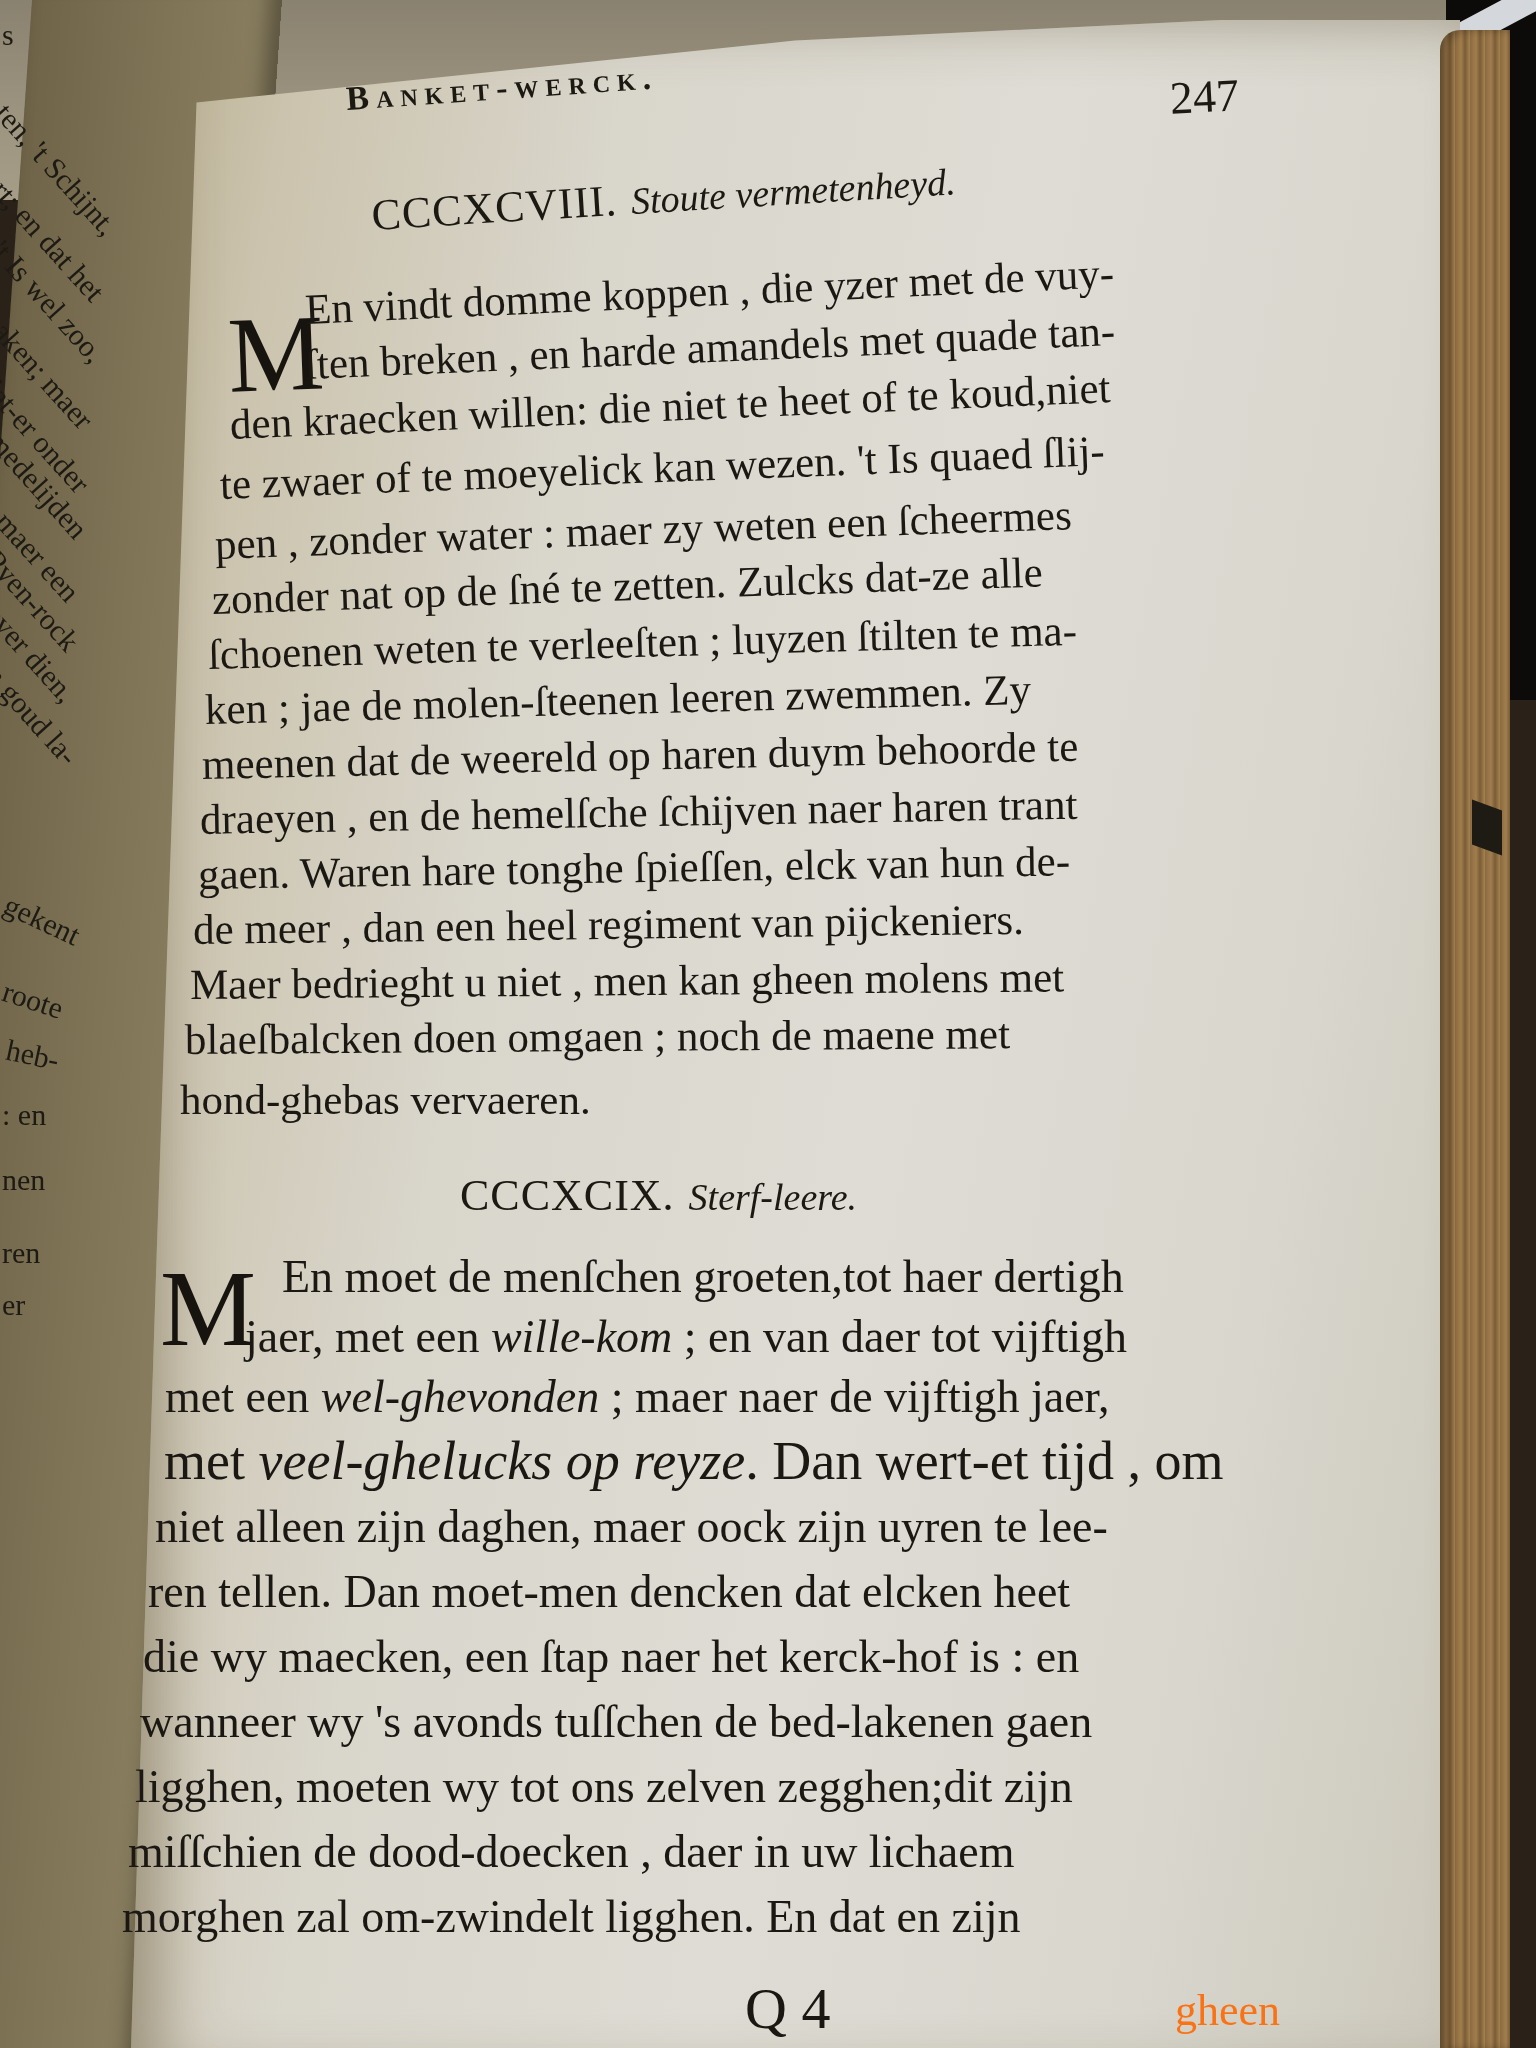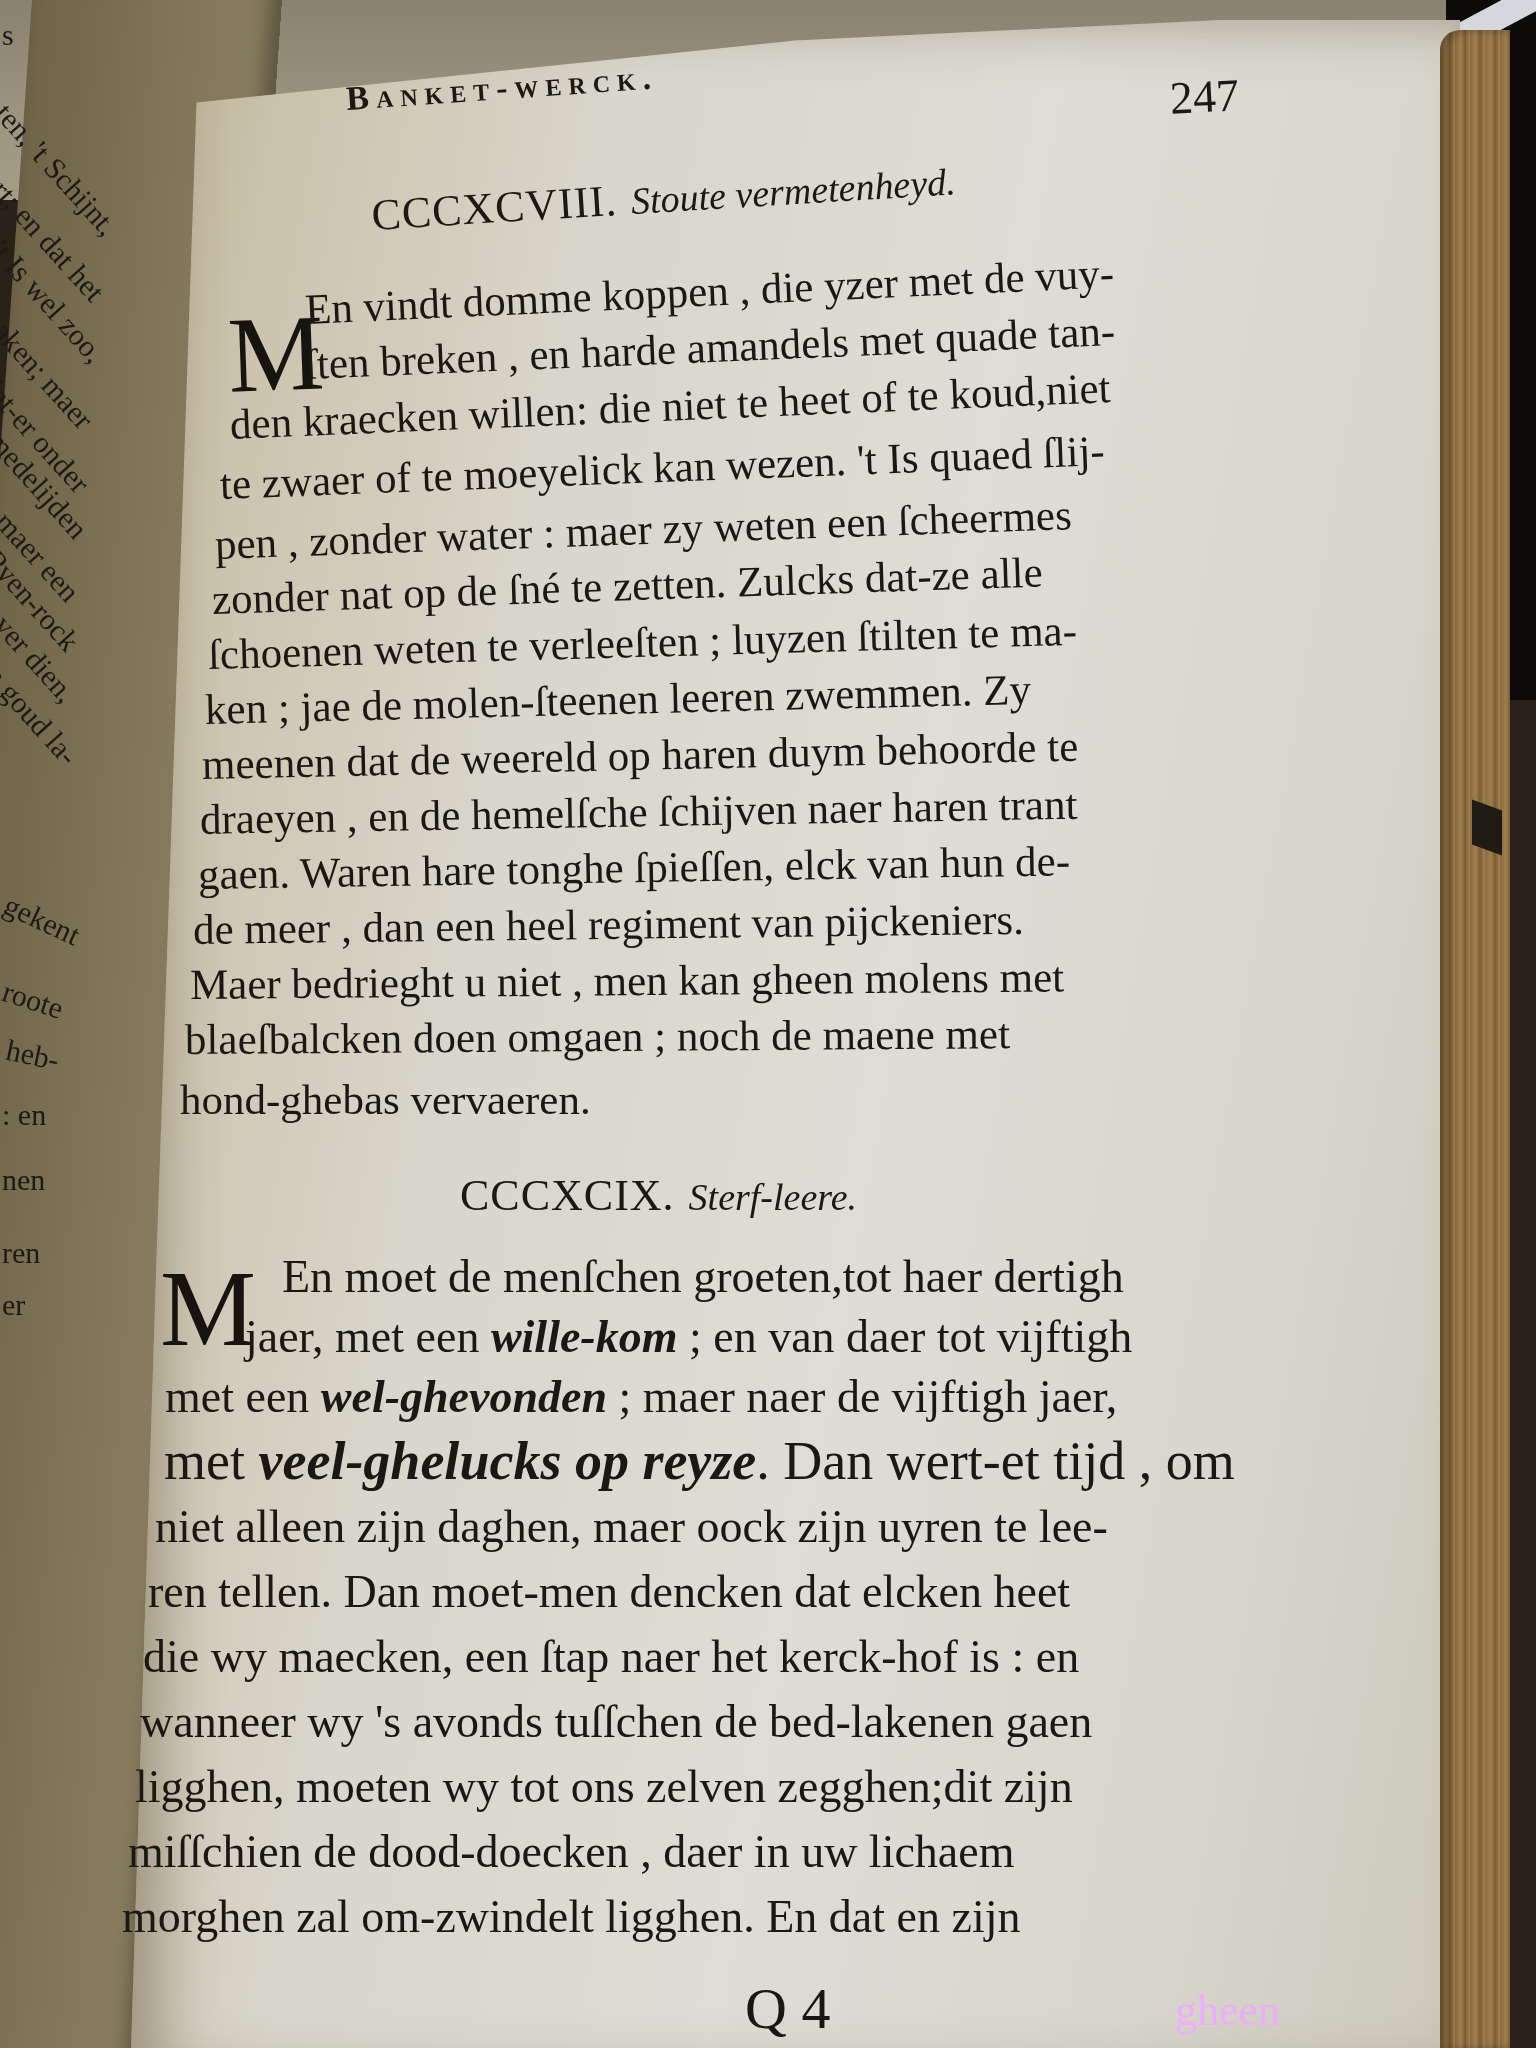--- a/index.html
+++ b/index.html
@@ -71,26 +71,26 @@
   }
   .heading .num { letter-spacing: 1px; }
   .heading .title { font-style: italic; font-size: 38px; margin-left: 14px; }
   .line {
     position: absolute; white-space: nowrap; font-size: 43px; color: #1b1813;
     transform-origin: left center;
   }
   .dropcap {
     position: absolute; font-size: 108px; line-height: 1; color: #17140f;
   }
-  .it { font-style: italic; font-weight: bold; }
+  .it { font-style: italic; }
   .signature {
     position: absolute; left: 745px; top: 1975px; font-size: 58px; color: #1a1712;
   }
   .catchword {
-    position: absolute; left: 1175px; top: 1985px; font-size: 44px; color: #f0abfc;
+    position: absolute; left: 1175px; top: 1985px; font-size: 44px; color: #f97316;
   }
 </style>
 </head>
 <body>
 
 <div class="scene">
   <div class="backdrop"></div>
   <div class="dark-corner"></div>
   <div class="white-cable"></div>
 

